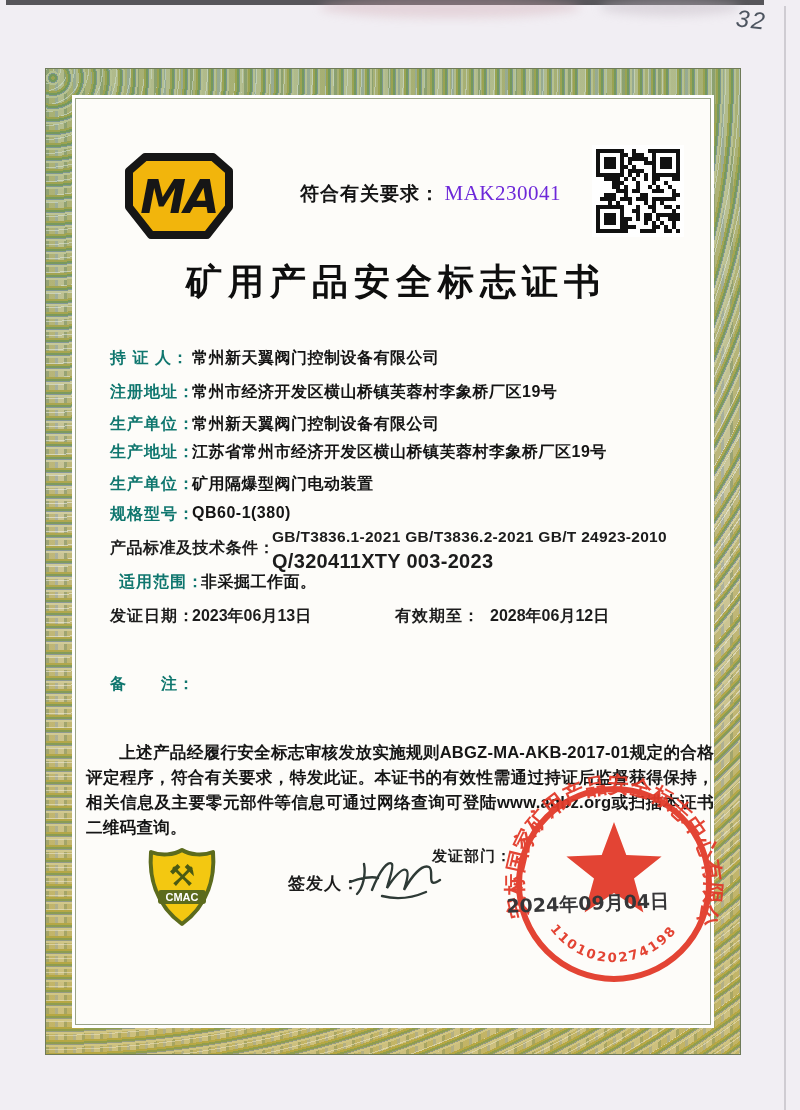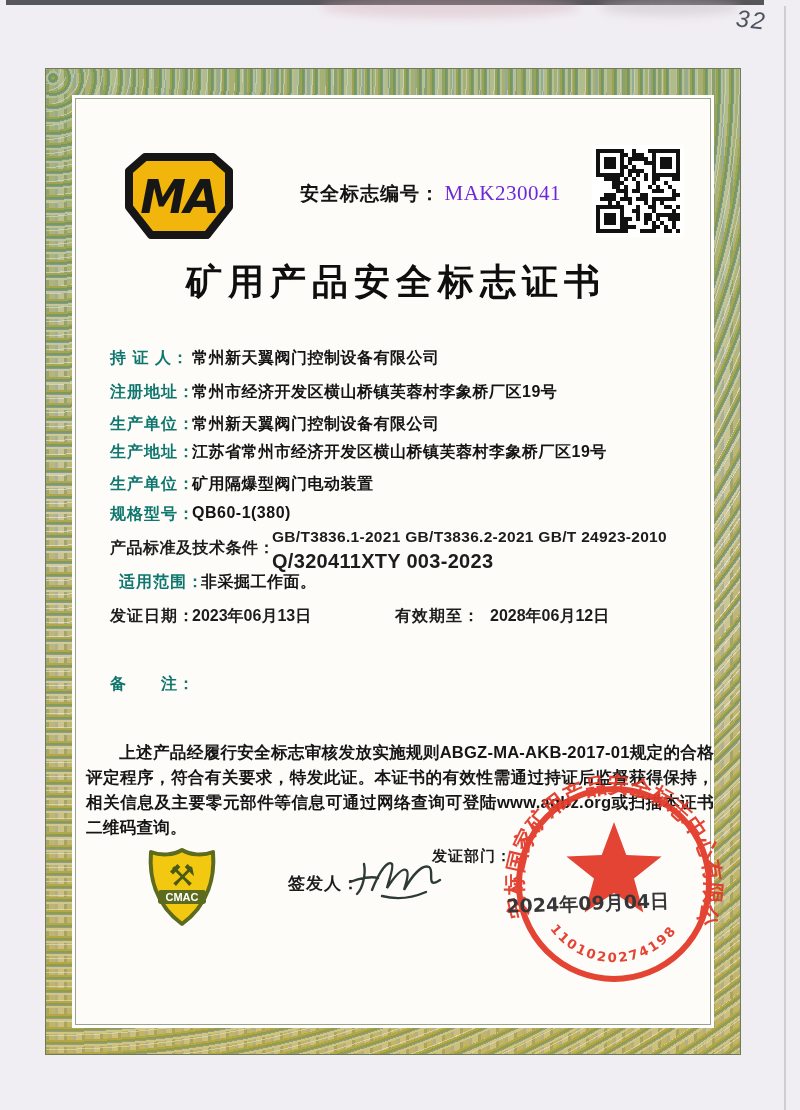--- a/index.html
+++ b/index.html
@@ -96,21 +96,21 @@
 </div>
 
 <div class="ma-badge">
   <svg width="112" height="92" viewBox="0 0 112 92">
     <polygon points="22,7 90,7 106,21 106,57 84,85 28,85 6,57 6,21" fill="#f2b50c" stroke="#161616" stroke-width="8" stroke-linejoin="round"></polygon>
     <text x="56" y="63" text-anchor="middle" font-family="DejaVu Sans, sans-serif" font-size="46" font-weight="900" font-style="italic" fill="#161616" letter-spacing="-2">MA</text>
   </svg>
 </div>
 
 <div class="mark-number">
-  <span class="lbl">安全标志编号：</span>
+  <span class="lbl">符合有关要求：</span>
   <span class="val">MAK230041</span>
 </div>
 
 <div class="qr">
   <svg id="qr-svg" width="92" height="92" viewBox="0 0 92 92">
       <rect width="92" height="92" fill="#fff"></rect>
       <rect x="4" y="4" width="28" height="28" fill="#111"></rect>
       <rect x="8" y="8" width="20" height="20" fill="#fff"></rect>
       <rect x="12" y="12" width="12" height="12" fill="#111"></rect>
       <rect x="60" y="4" width="28" height="28" fill="#111"></rect>

